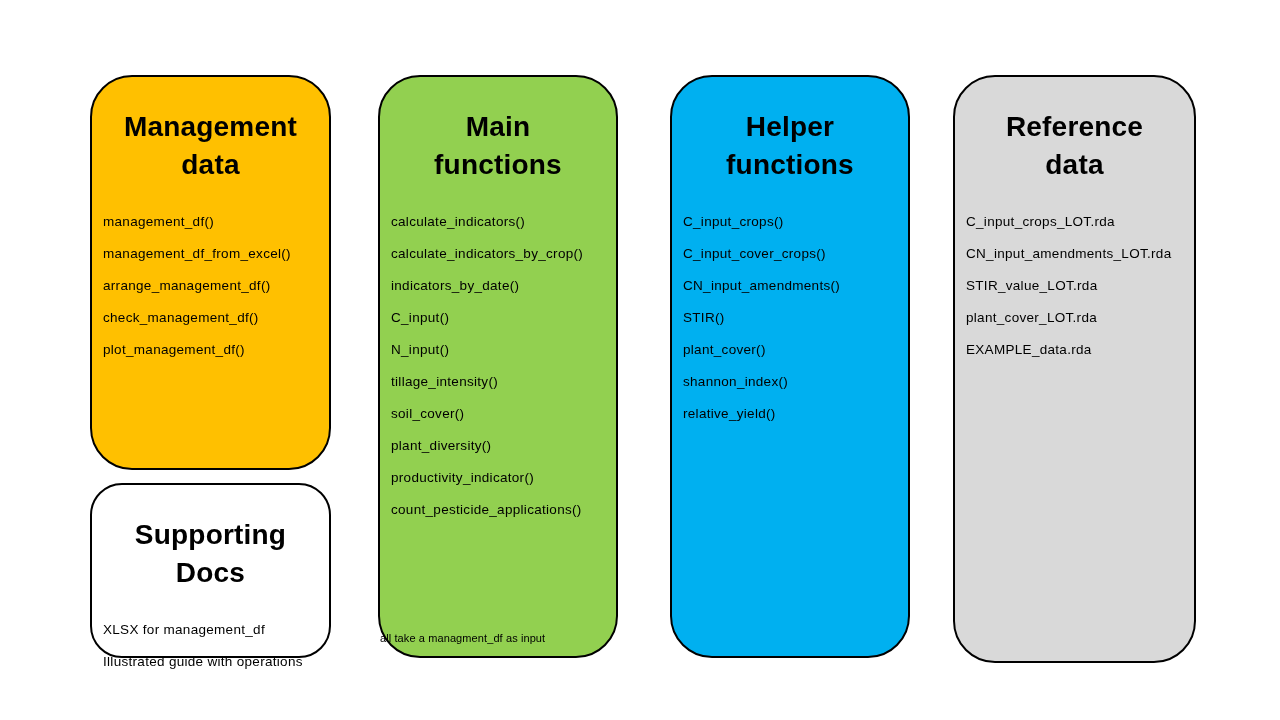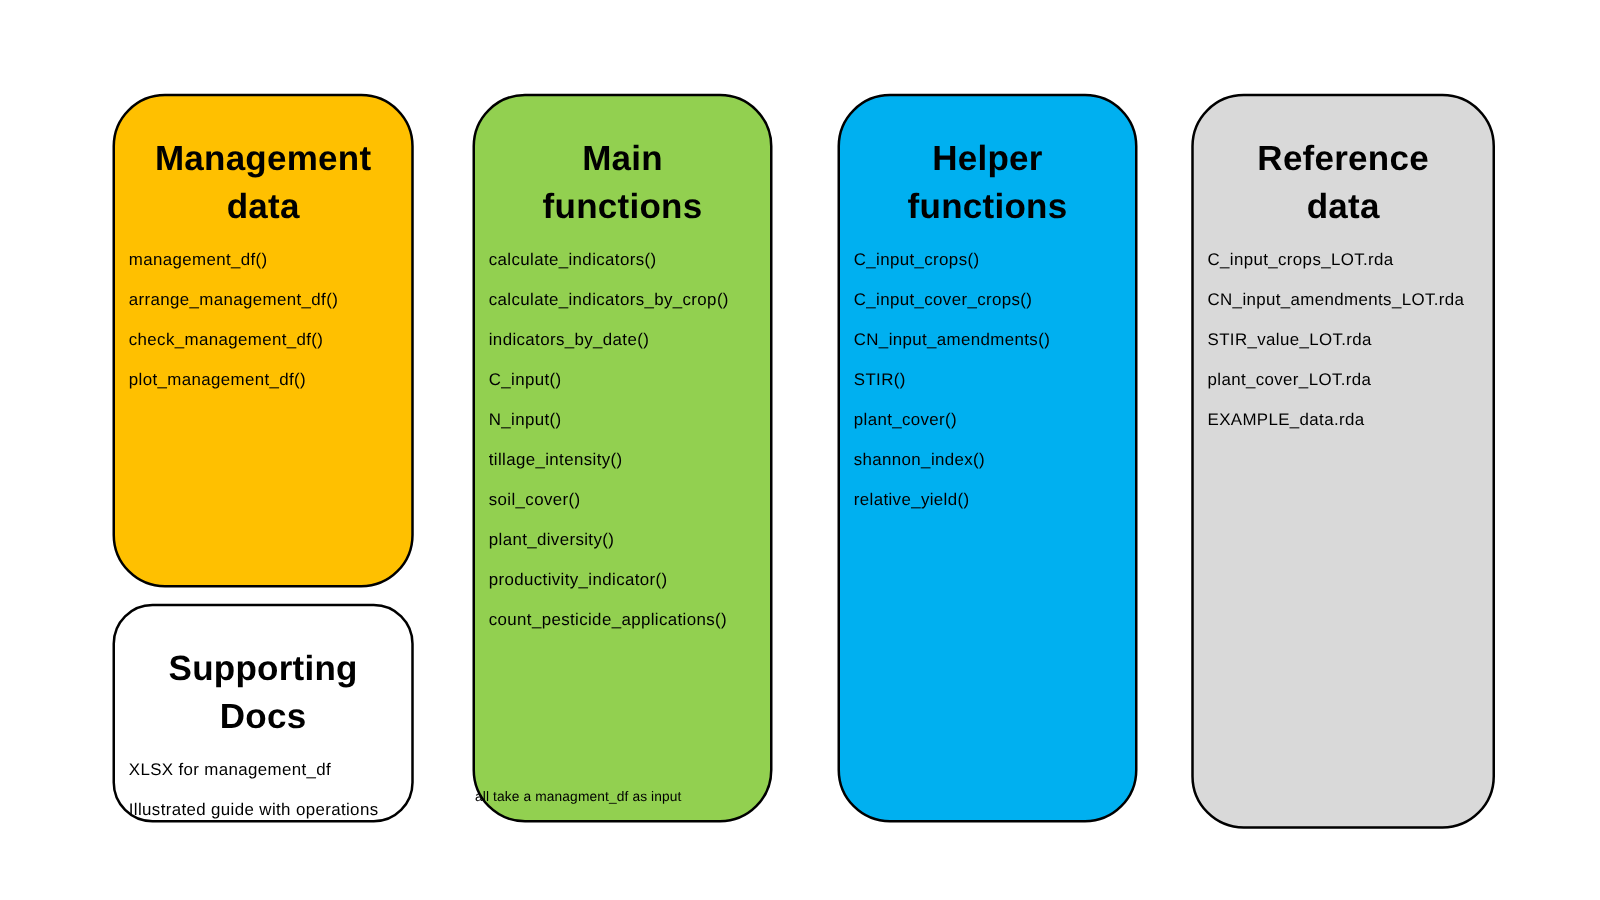--- a/index.html
+++ b/index.html
@@ -24,21 +24,21 @@
   .box-title {
     padding-top: 31px;
     text-align: center;
     font-size: 28px;
     font-weight: bold;
     line-height: 38px;
     white-space: pre-line;
     letter-spacing: 0.2px;
   }
   .box-items {
-    margin-top: 8px;
+    margin-top: 22px;
     padding-left: 11px;
     padding-right: 6px;
   }
   .box-item {
     height: 32px;
     line-height: 32px;
     font-size: 13.5px;
     letter-spacing: 0.3px;
     white-space: nowrap;
   }
@@ -60,20 +60,21 @@
 </head>
 <body>
 
 <div class="canvas">
 
   <div class="box box-management" style="background-color: rgb(255, 192, 0);">
     <div class="box-title">Management
 data</div>
     <div class="box-items">
       <div class="box-item">management_df()</div>
+      <div class="box-item">management_df_from_excel()</div>
       <div class="box-item">arrange_management_df()</div>
       <div class="box-item">check_management_df()</div>
       <div class="box-item">plot_management_df()</div>
     </div>
   </div>
 
   <div class="box box-supporting box-small-radius" style="background-color: rgb(255, 255, 255); border-radius: 32px;">
     <div class="box-title">Supporting
 Docs</div>
     <div class="box-items">

